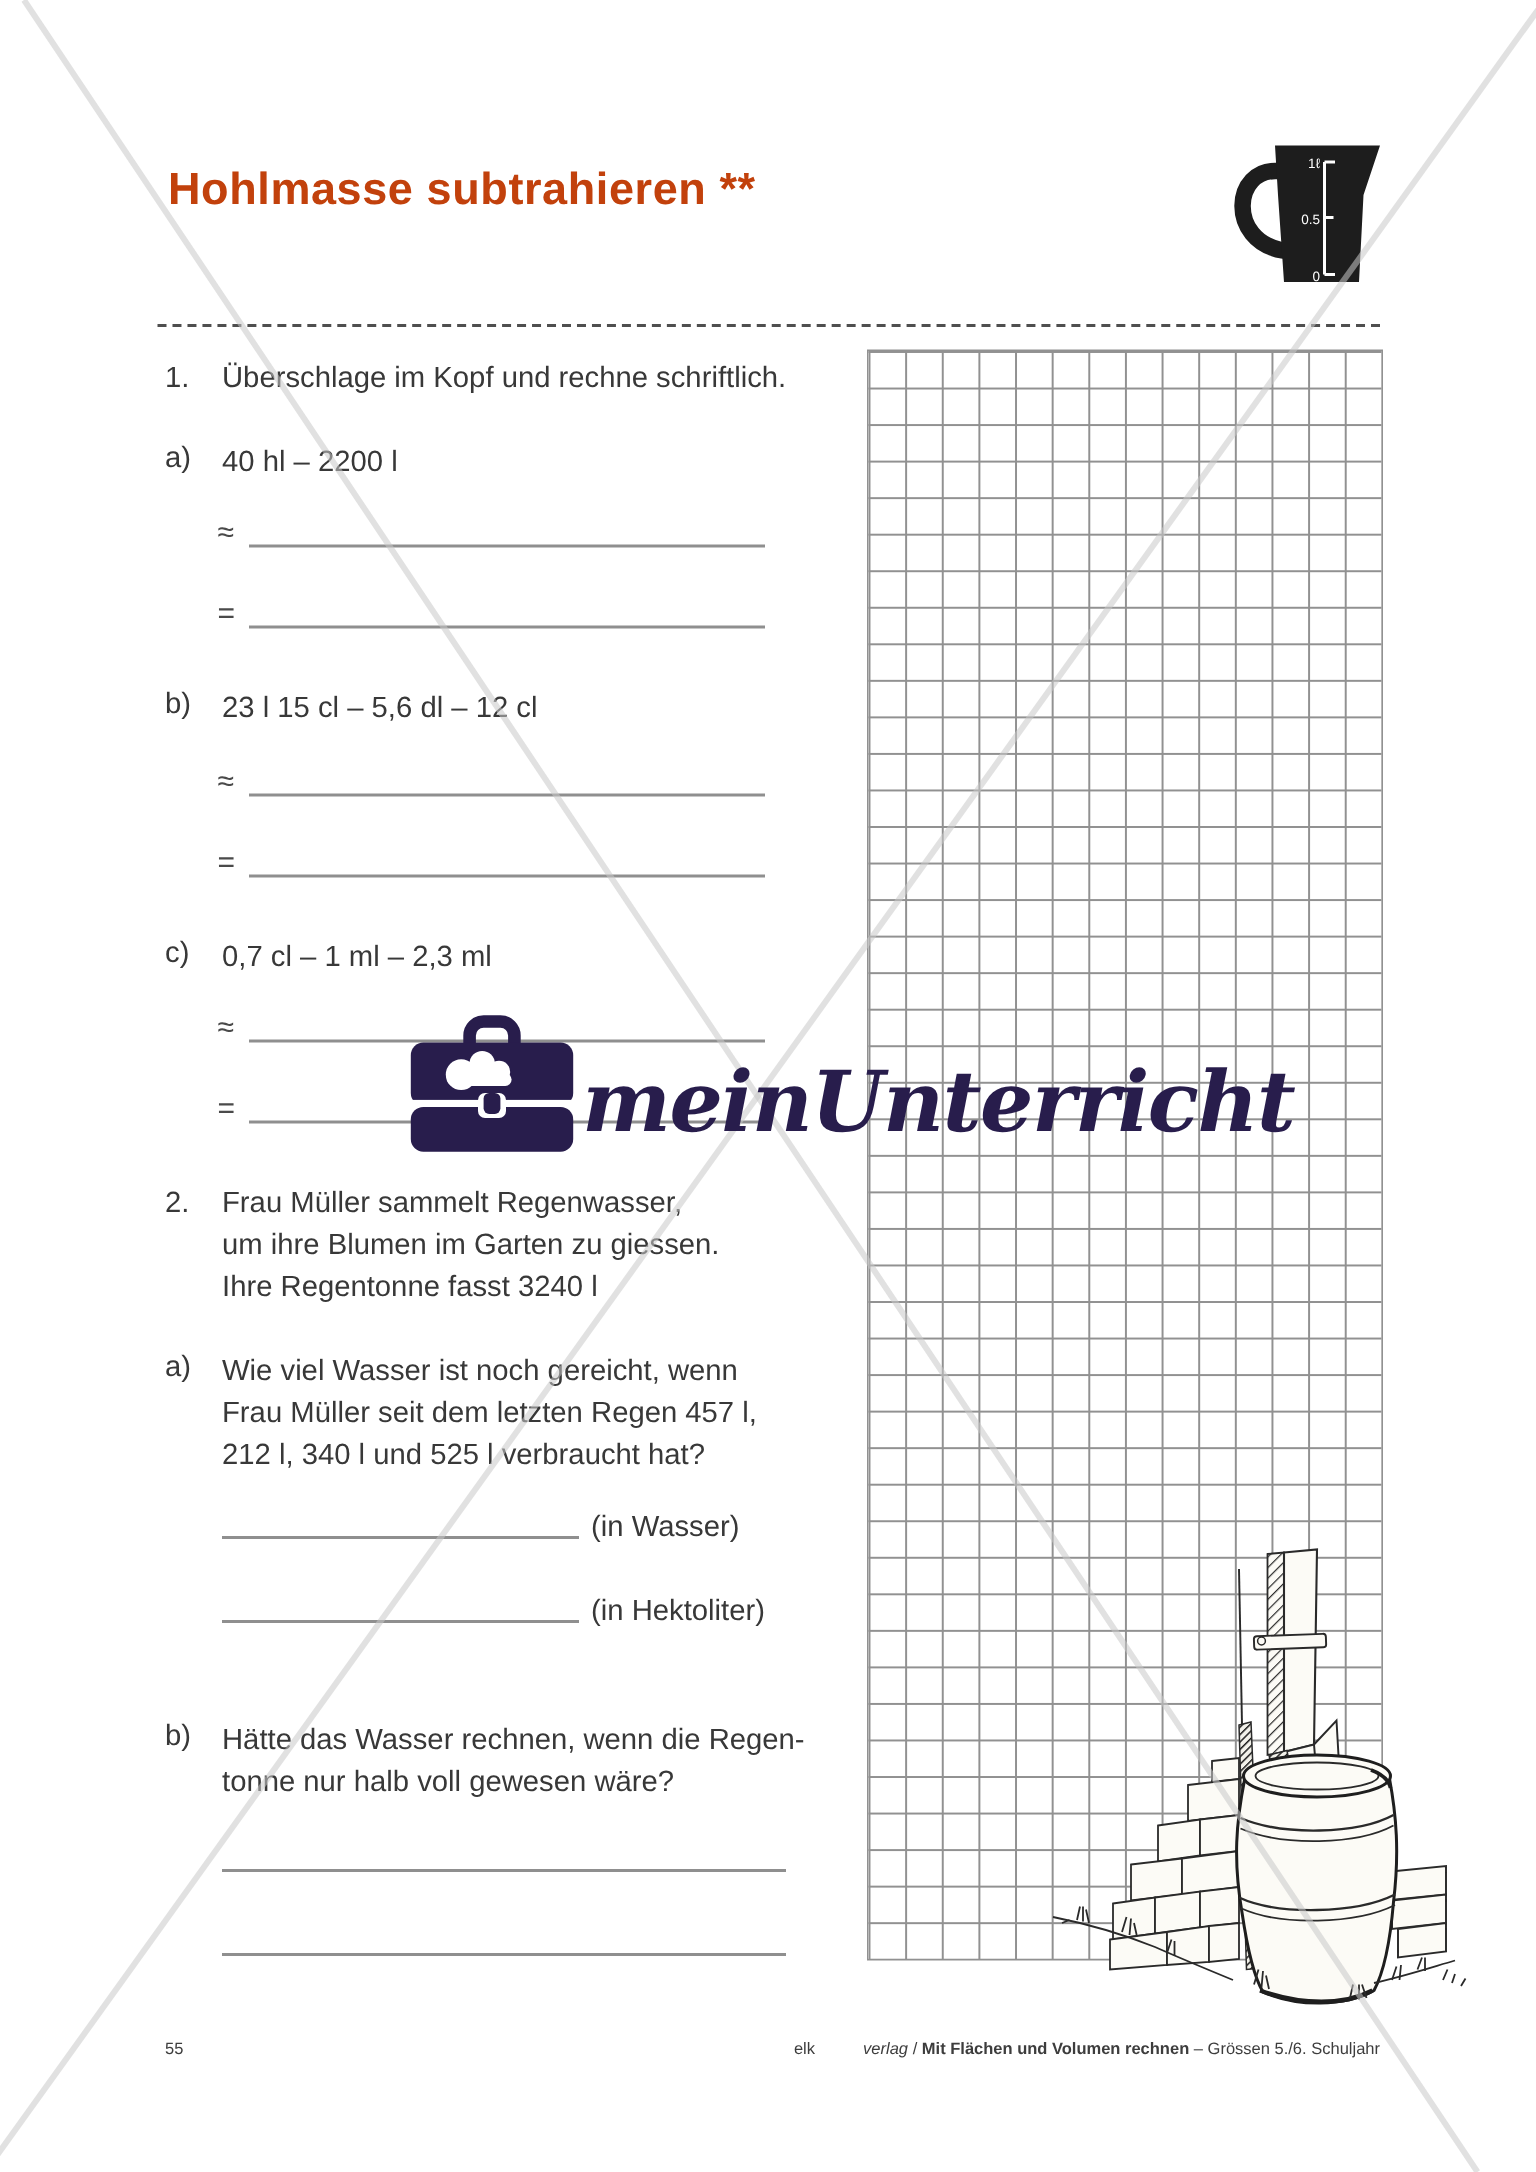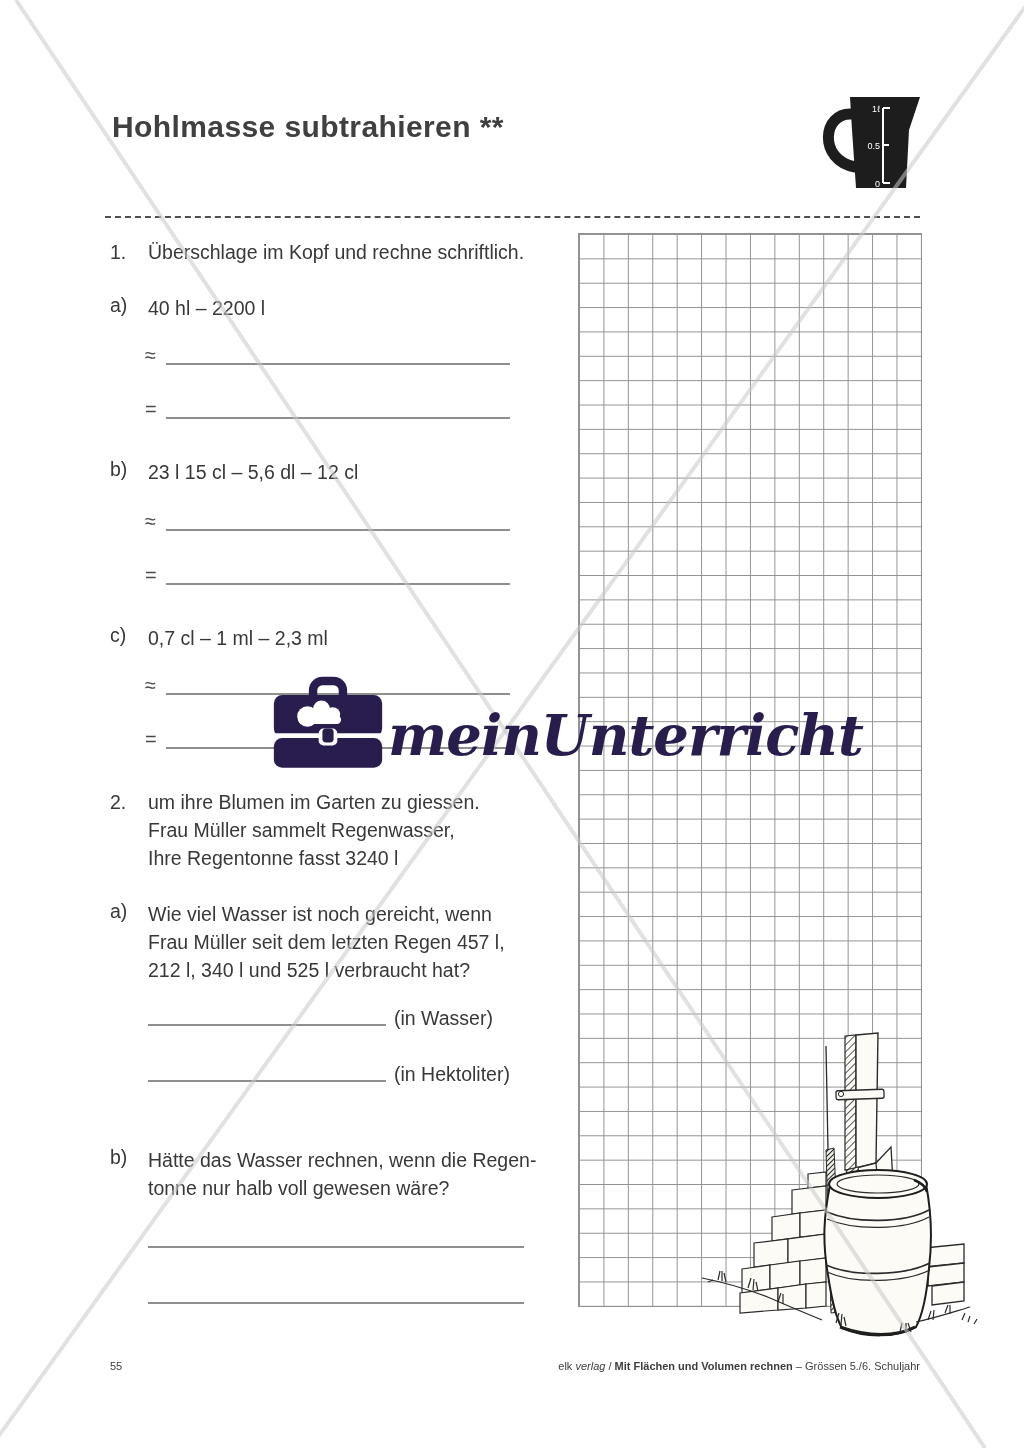--- a/index.html
+++ b/index.html
@@ -1,37 +1,37 @@
 <!DOCTYPE html>
 <html><head>
 <meta charset="utf-8">
 <style>
   html,body{margin:0;padding:0;background:#fff;}
   .page{position:relative;width:1024px;height:1448px;background:#ffffff;
         font-family:"Liberation Sans",sans-serif;color:#353535;overflow:hidden;}
   .abs{position:absolute;}
-  .title{font-size:30px;font-weight:bold;color:#404040;letter-spacing:.4px;z-index:20;text-align:center;}
+  .title{font-size:30px;font-weight:bold;color:#c2410c;letter-spacing:.4px;z-index:20;text-align:center;}
   .btxt{font-size:19.5px;line-height:28px;color:#383838;z-index:20;}
   .itemlabel{font-size:19.5px;color:#383838;z-index:20;}
   .sym{position:absolute;font-size:20px;color:#4a4a4a;z-index:20;}
   .wline{position:absolute;height:0;border-bottom:2px solid #8f8f8f;z-index:15;}
   .dashed{position:absolute;border-top:2px dashed #4f4f4f;z-index:20;}
   .grid{position:absolute;left:578px;top:233px;width:342px;height:1072px;
         border:1px solid #919191;z-index:1;
         background-image:linear-gradient(to right,#919191 1px,transparent 1px),
                          linear-gradient(to bottom,#919191 1px,transparent 1px);
         background-size:24.43px 24.36px;}
   .illus{z-index:10;}
   .wm{z-index:50;}
   .wm-text{position:absolute;font-family:"DejaVu Serif",serif;font-style:italic;font-weight:bold;
            font-size:56px;line-height:1;color:#281d4c;letter-spacing:-1px;z-index:50;margin-top:19px;}
   .diag{position:absolute;left:0;top:0;z-index:45;pointer-events:none;}
   .footer{position:absolute;font-size:11px;color:#3d3d3d;z-index:20;}
   .ftr-right{text-align:right;}
-  .it{font-style:italic;}
+  .it{font-style:italic;margin-left:29px;}
   .bd{font-weight:bold;}
 </style>
 </head>
 <body>
 
 <div class="page">
 
   <div class="grid"></div>
 
   <div class="abs title" style="left:112px;top:110px;">Hohlmasse subtrahieren **</div>
@@ -83,22 +83,22 @@
     <circle cx="53" cy="35" r="9" fill="#ffffff"></circle>
     <circle cx="65" cy="41" r="8" fill="#ffffff"></circle>
     <rect x="28" y="42" width="46" height="9" rx="4.5" fill="#ffffff"></rect>
     <rect x="50" y="56" width="20" height="18" rx="5" fill="#ffffff"></rect>
     <rect x="54" y="56" width="12" height="15" rx="4" fill="#281d4c"></rect>
   </svg>
   <div class="wm-text" style="left:388px;top:688px;">meinUnterricht</div>
 
   <div class="abs btxt" style="left:110px;top:788px;">2.</div>
   <div class="abs btxt" style="left:148px;top:788px;">
+    <div>Frau Müller sammelt Regenwasser,</div>
     <div>um ihre Blumen im Garten zu giessen.</div>
-    <div>Frau Müller sammelt Regenwasser,</div>
     <div>Ihre Regentonne fasst 3240 l</div>
   </div>
 
   <div class="abs itemlabel" style="left:110px;top:900px;">a)</div>
   <div class="abs btxt" style="left:148px;top:900px;">
     <div>Wie viel Wasser ist noch gereicht, wenn</div>
     <div>Frau Müller seit dem letzten Regen 457 l,</div>
     <div>212 l, 340 l und 525 l verbraucht hat?</div>
   </div>
   <div class="wline" style="left:148px;top:1024px;width:238px;"></div>

